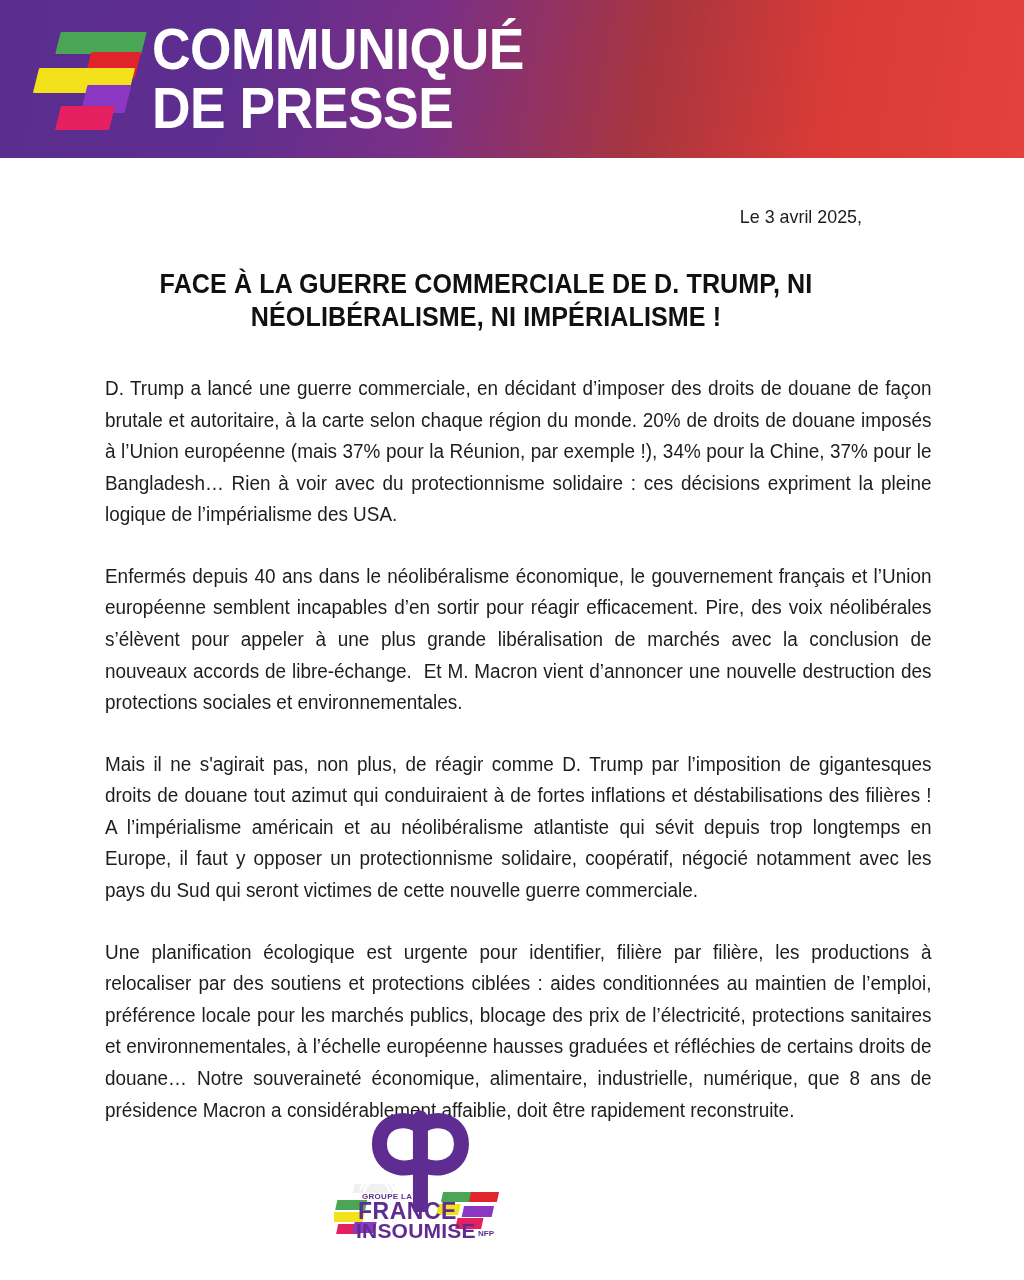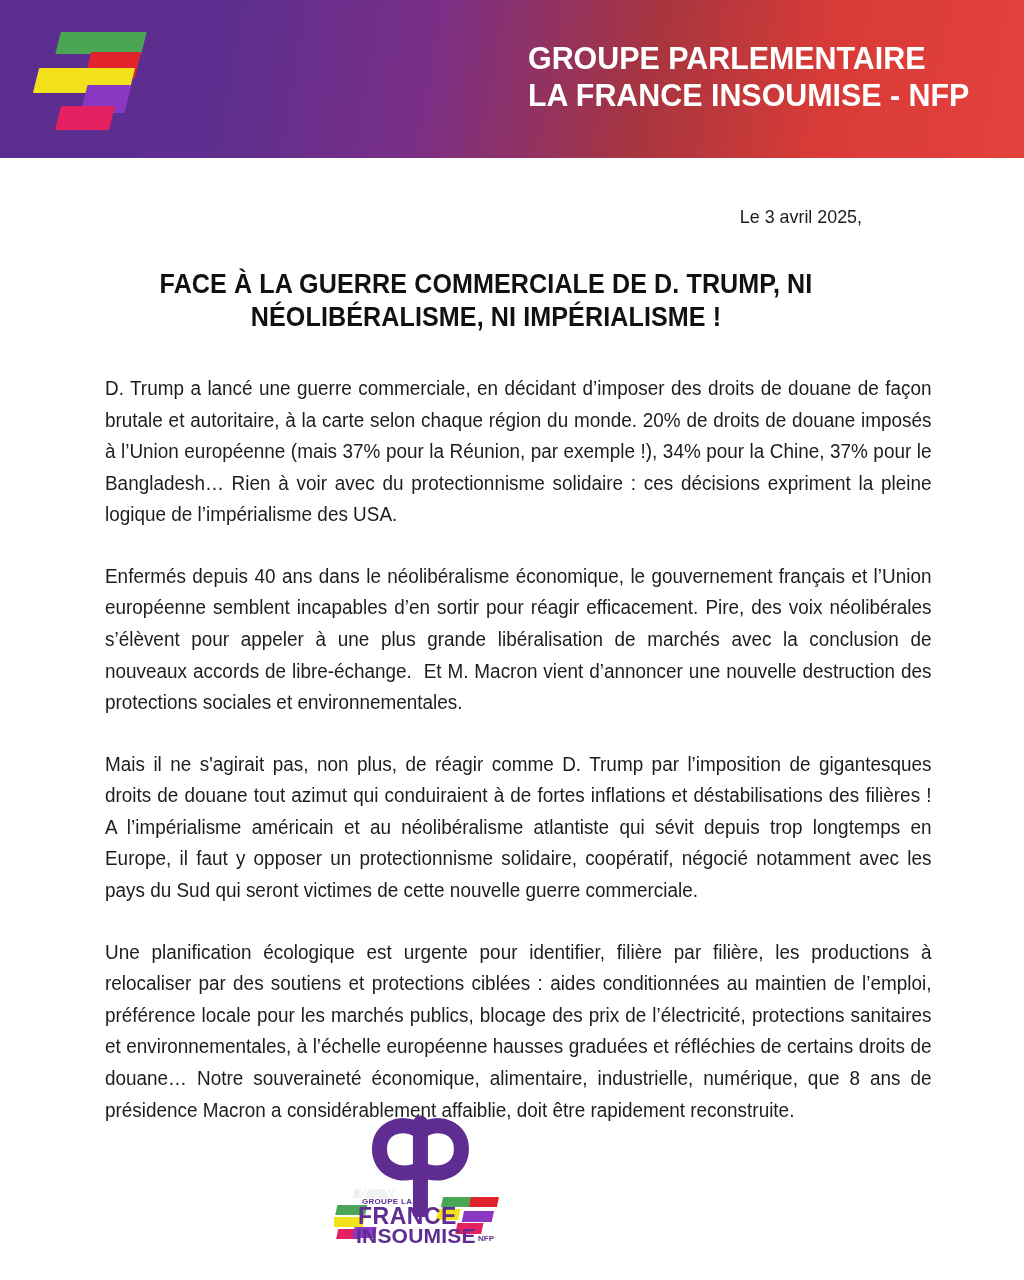--- a/index.html
+++ b/index.html
@@ -141,21 +141,21 @@
   .body-text p:last-child { margin-bottom: 0; }
 
   
   .footer {
     position: absolute;
     left: 0;
     top: 1108px;
     width: 836px;
     height: 150px;
     display: flex;
-    align-items: center;
+    align-items: flex-start;
     justify-content: center;
     gap: 148px;
   }
 
   
   .lfi-logo {
     position: relative;
     width: 180px;
     height: 140px;
   }
@@ -204,25 +204,25 @@
 <div class="header">
 
   <div class="mark">
     <span class="bar-green"></span>
     <span class="bar-red"></span>
     <span class="bar-yellow"></span>
     <span class="bar-purple"></span>
     <span class="bar-pink"></span>
   </div>
 
-
-  <div class="header-right">
-    <div class="gp-line">GROUPE PARLEMENTAIRE</div>
-    <div class="gp-line">LA FRANCE INSOUMISE - NFP</div>
-  </div>
+  <div class="header-left">
+    <div class="cp-line l1">COMMUNIQUÉ</div>
+    <div class="cp-line l2">DE PRESSE</div>
+  </div>
+
 </div>
 
 <div class="sheet">
 
   <div class="date-line">Le 3 avril 2025,</div>
 
   <div class="doc-title">FACE À LA GUERRE COMMERCIALE DE D. TRUMP, NI NÉOLIBÉRALISME, NI IMPÉRIALISME !</div>
 
   <div class="body-text">
     <p>D. Trump a lancé une guerre commerciale, en décidant d’imposer des droits de douane de façon brutale et autoritaire, à la carte selon chaque région du monde. 20% de droits de douane imposés à l’Union européenne (mais 37% pour la Réunion, par exemple !), 34% pour la Chine, 37% pour le Bangladesh… Rien à voir avec du protectionnisme solidaire : ces décisions expriment la pleine logique de l’impérialisme des USA.</p>

